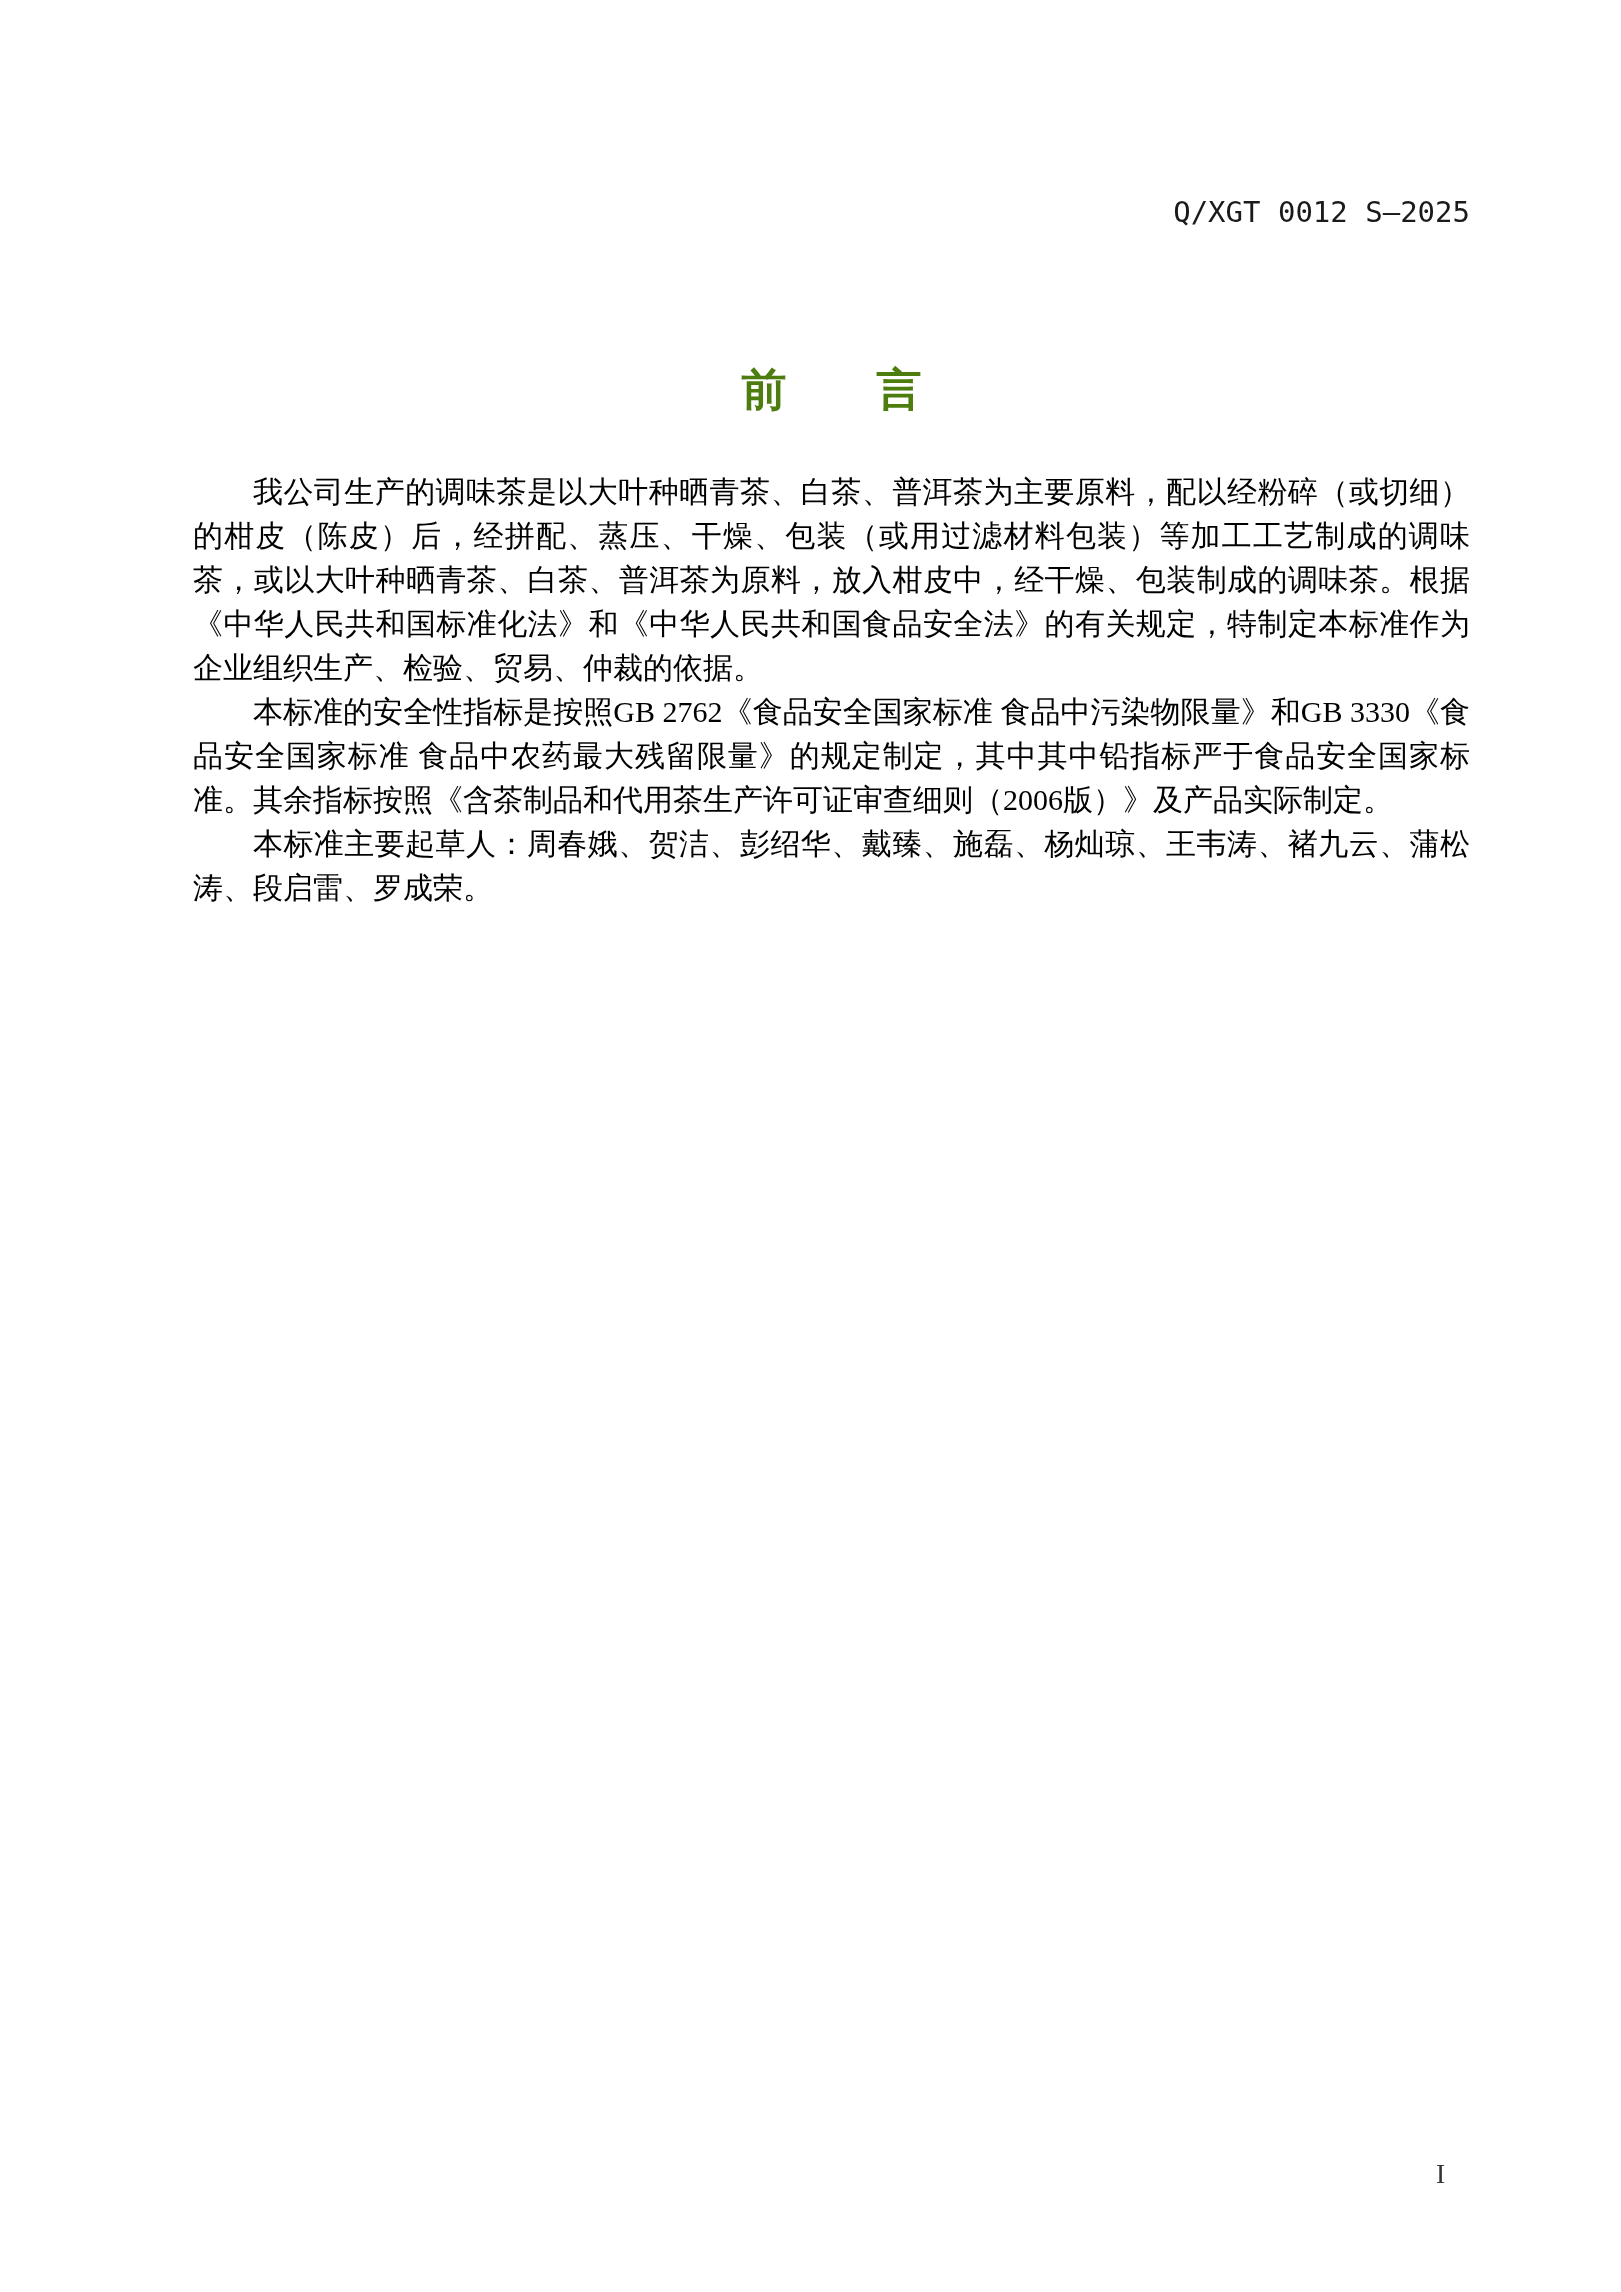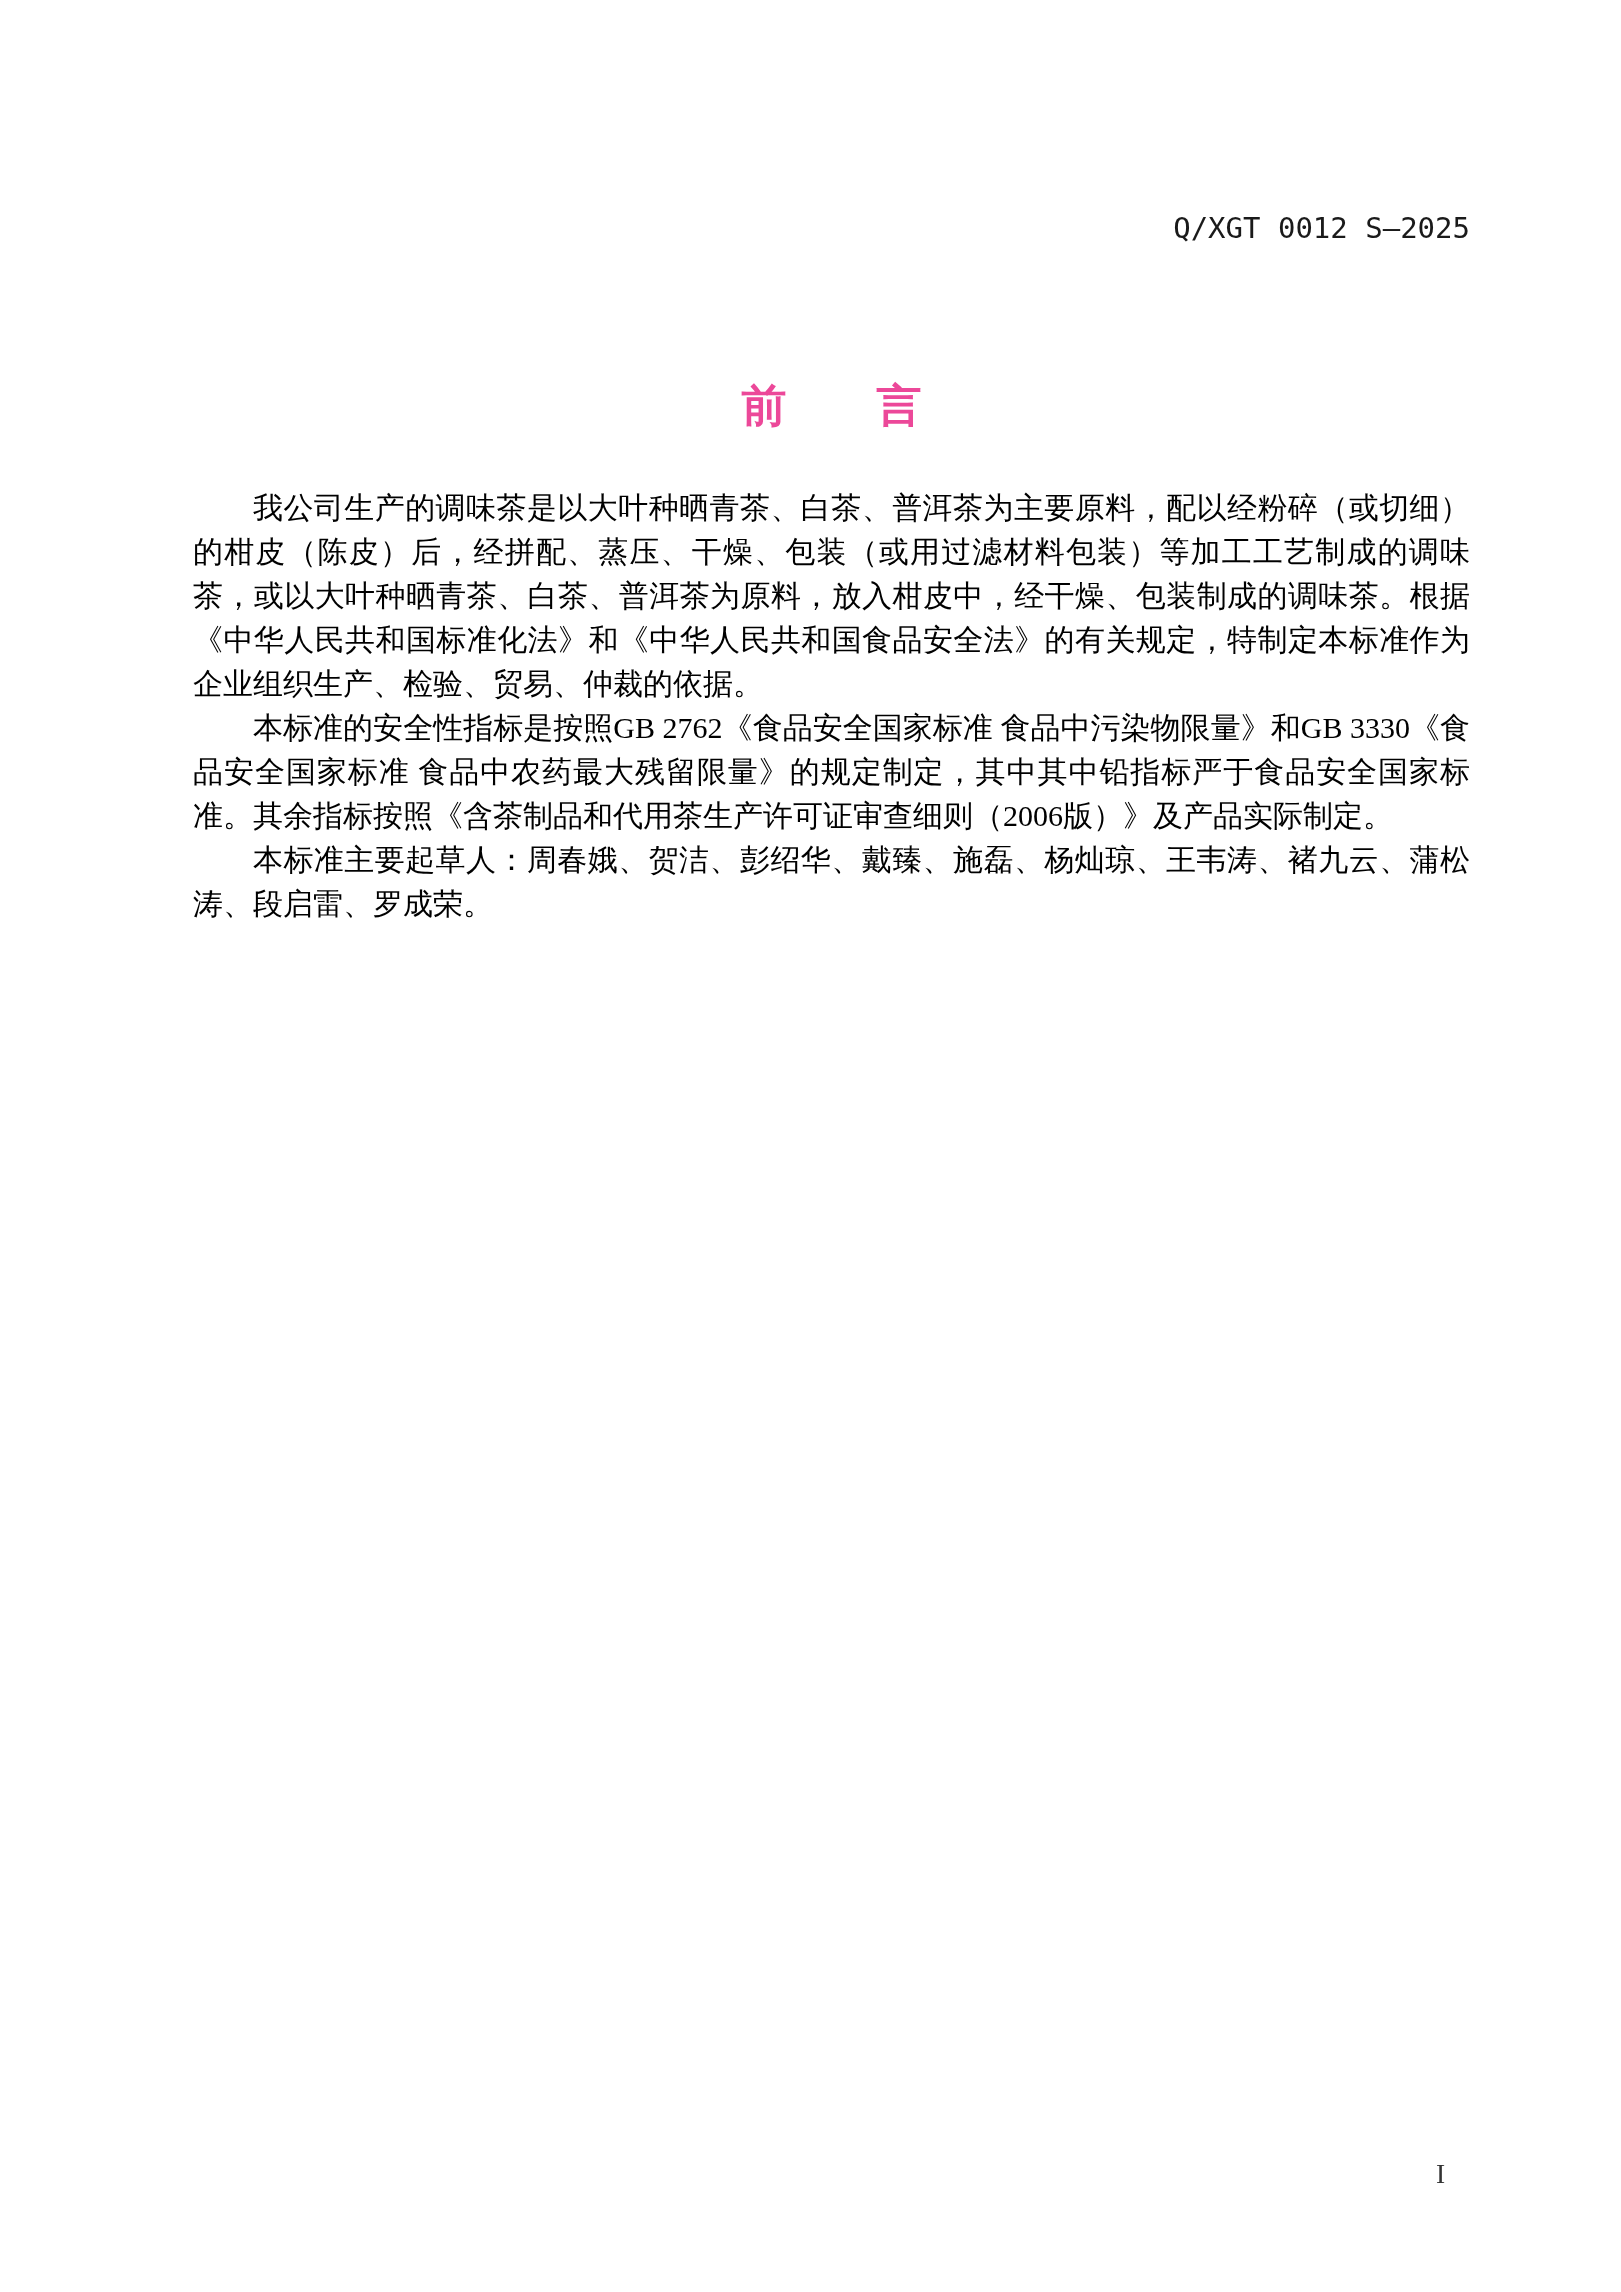--- a/index.html
+++ b/index.html
@@ -8,39 +8,39 @@
     width: 1621px;
     height: 2293px;
     position: relative;
     font-family: "Liberation Serif", "DejaVu Serif", serif;
     color: #000000;
   }
   .page {
     position: absolute;
     inset: 0;
     background: #ffffff;
-    padding: 16px 151px 0 193px;
+    padding: 0 151px 0 193px;
   }
   .doc-code {
     margin-top: 196px;
     text-align: right;
     font-family: "DejaVu Sans Mono", "Liberation Mono", monospace;
     font-size: 29px;
     line-height: 33px;
     letter-spacing: 0px;
     color: #1a1a1a;
   }
   .doc-title {
     margin-top: 135px;
     text-align: center;
     font-family: "DejaVu Sans", "Liberation Sans", sans-serif;
     font-weight: 600;
     font-size: 45px;
     line-height: 51px;
-    color: #ec4899;
+    color: #4d7c0f;
   }
   .doc-body {
     margin-top: 55px;
   }
   .doc-body p {
     font-size: 30px;
     line-height: 44px;
     text-align: justify;
     text-indent: 2em;
     word-break: break-all;

